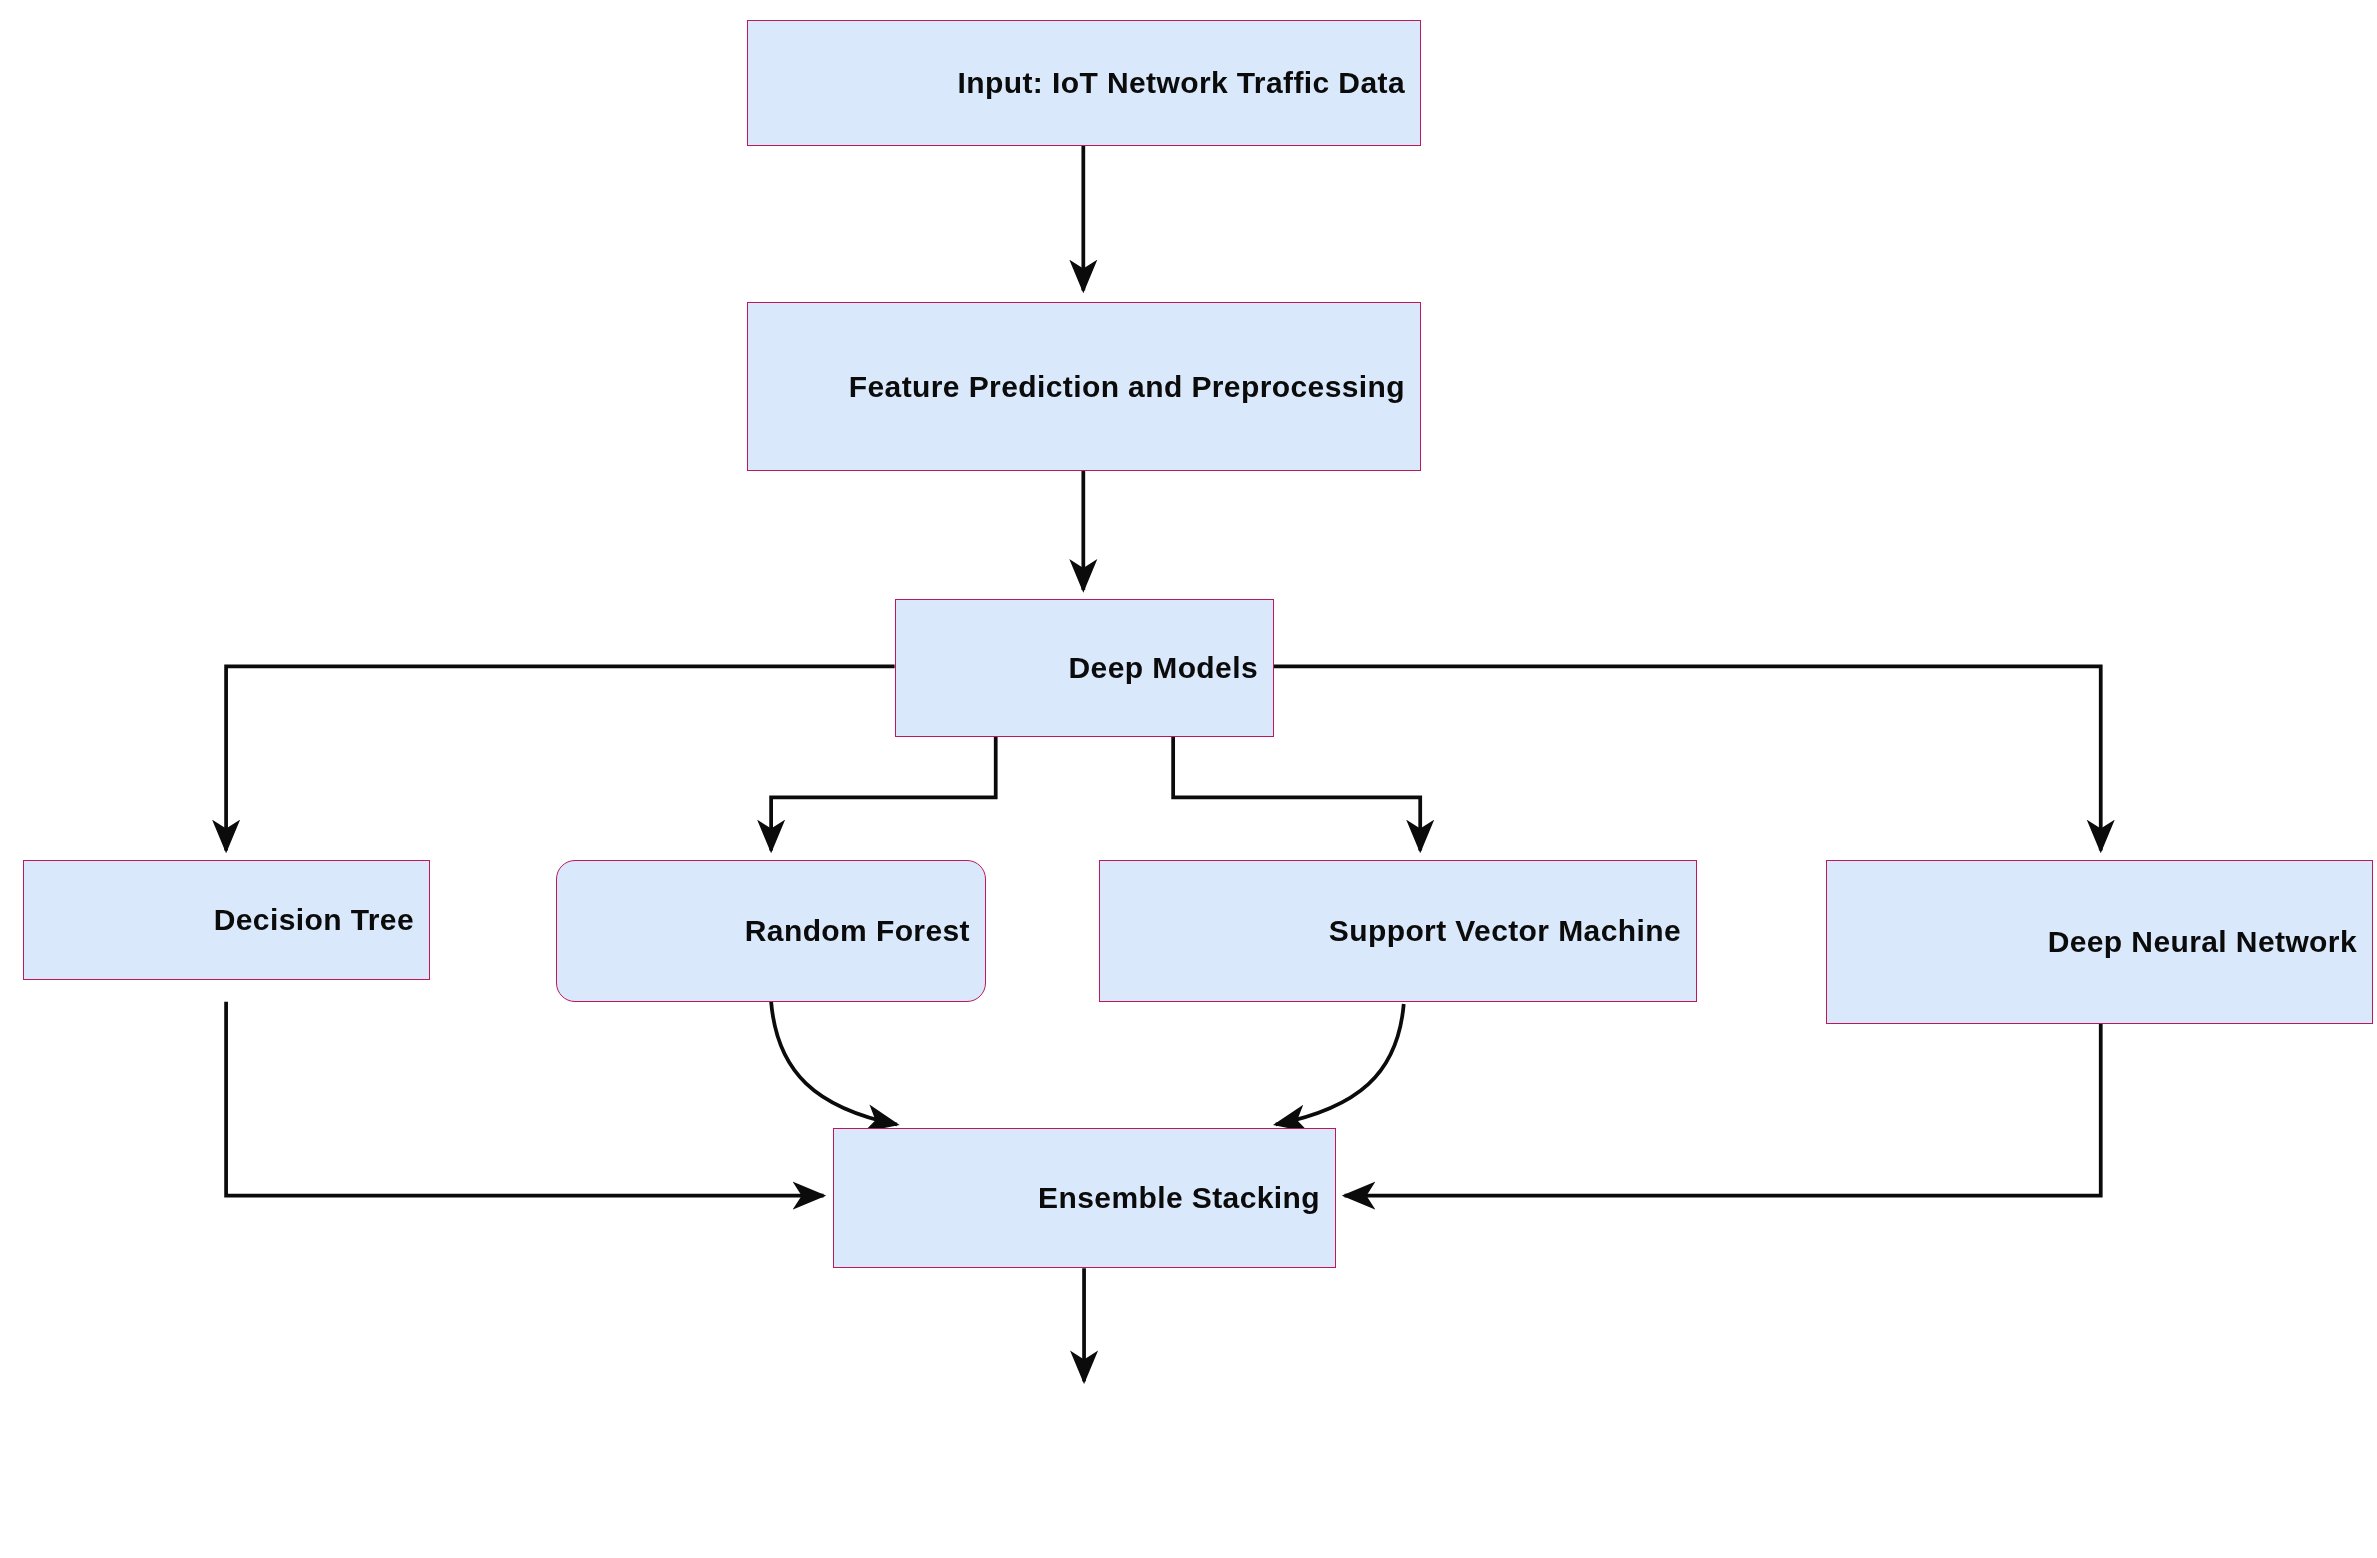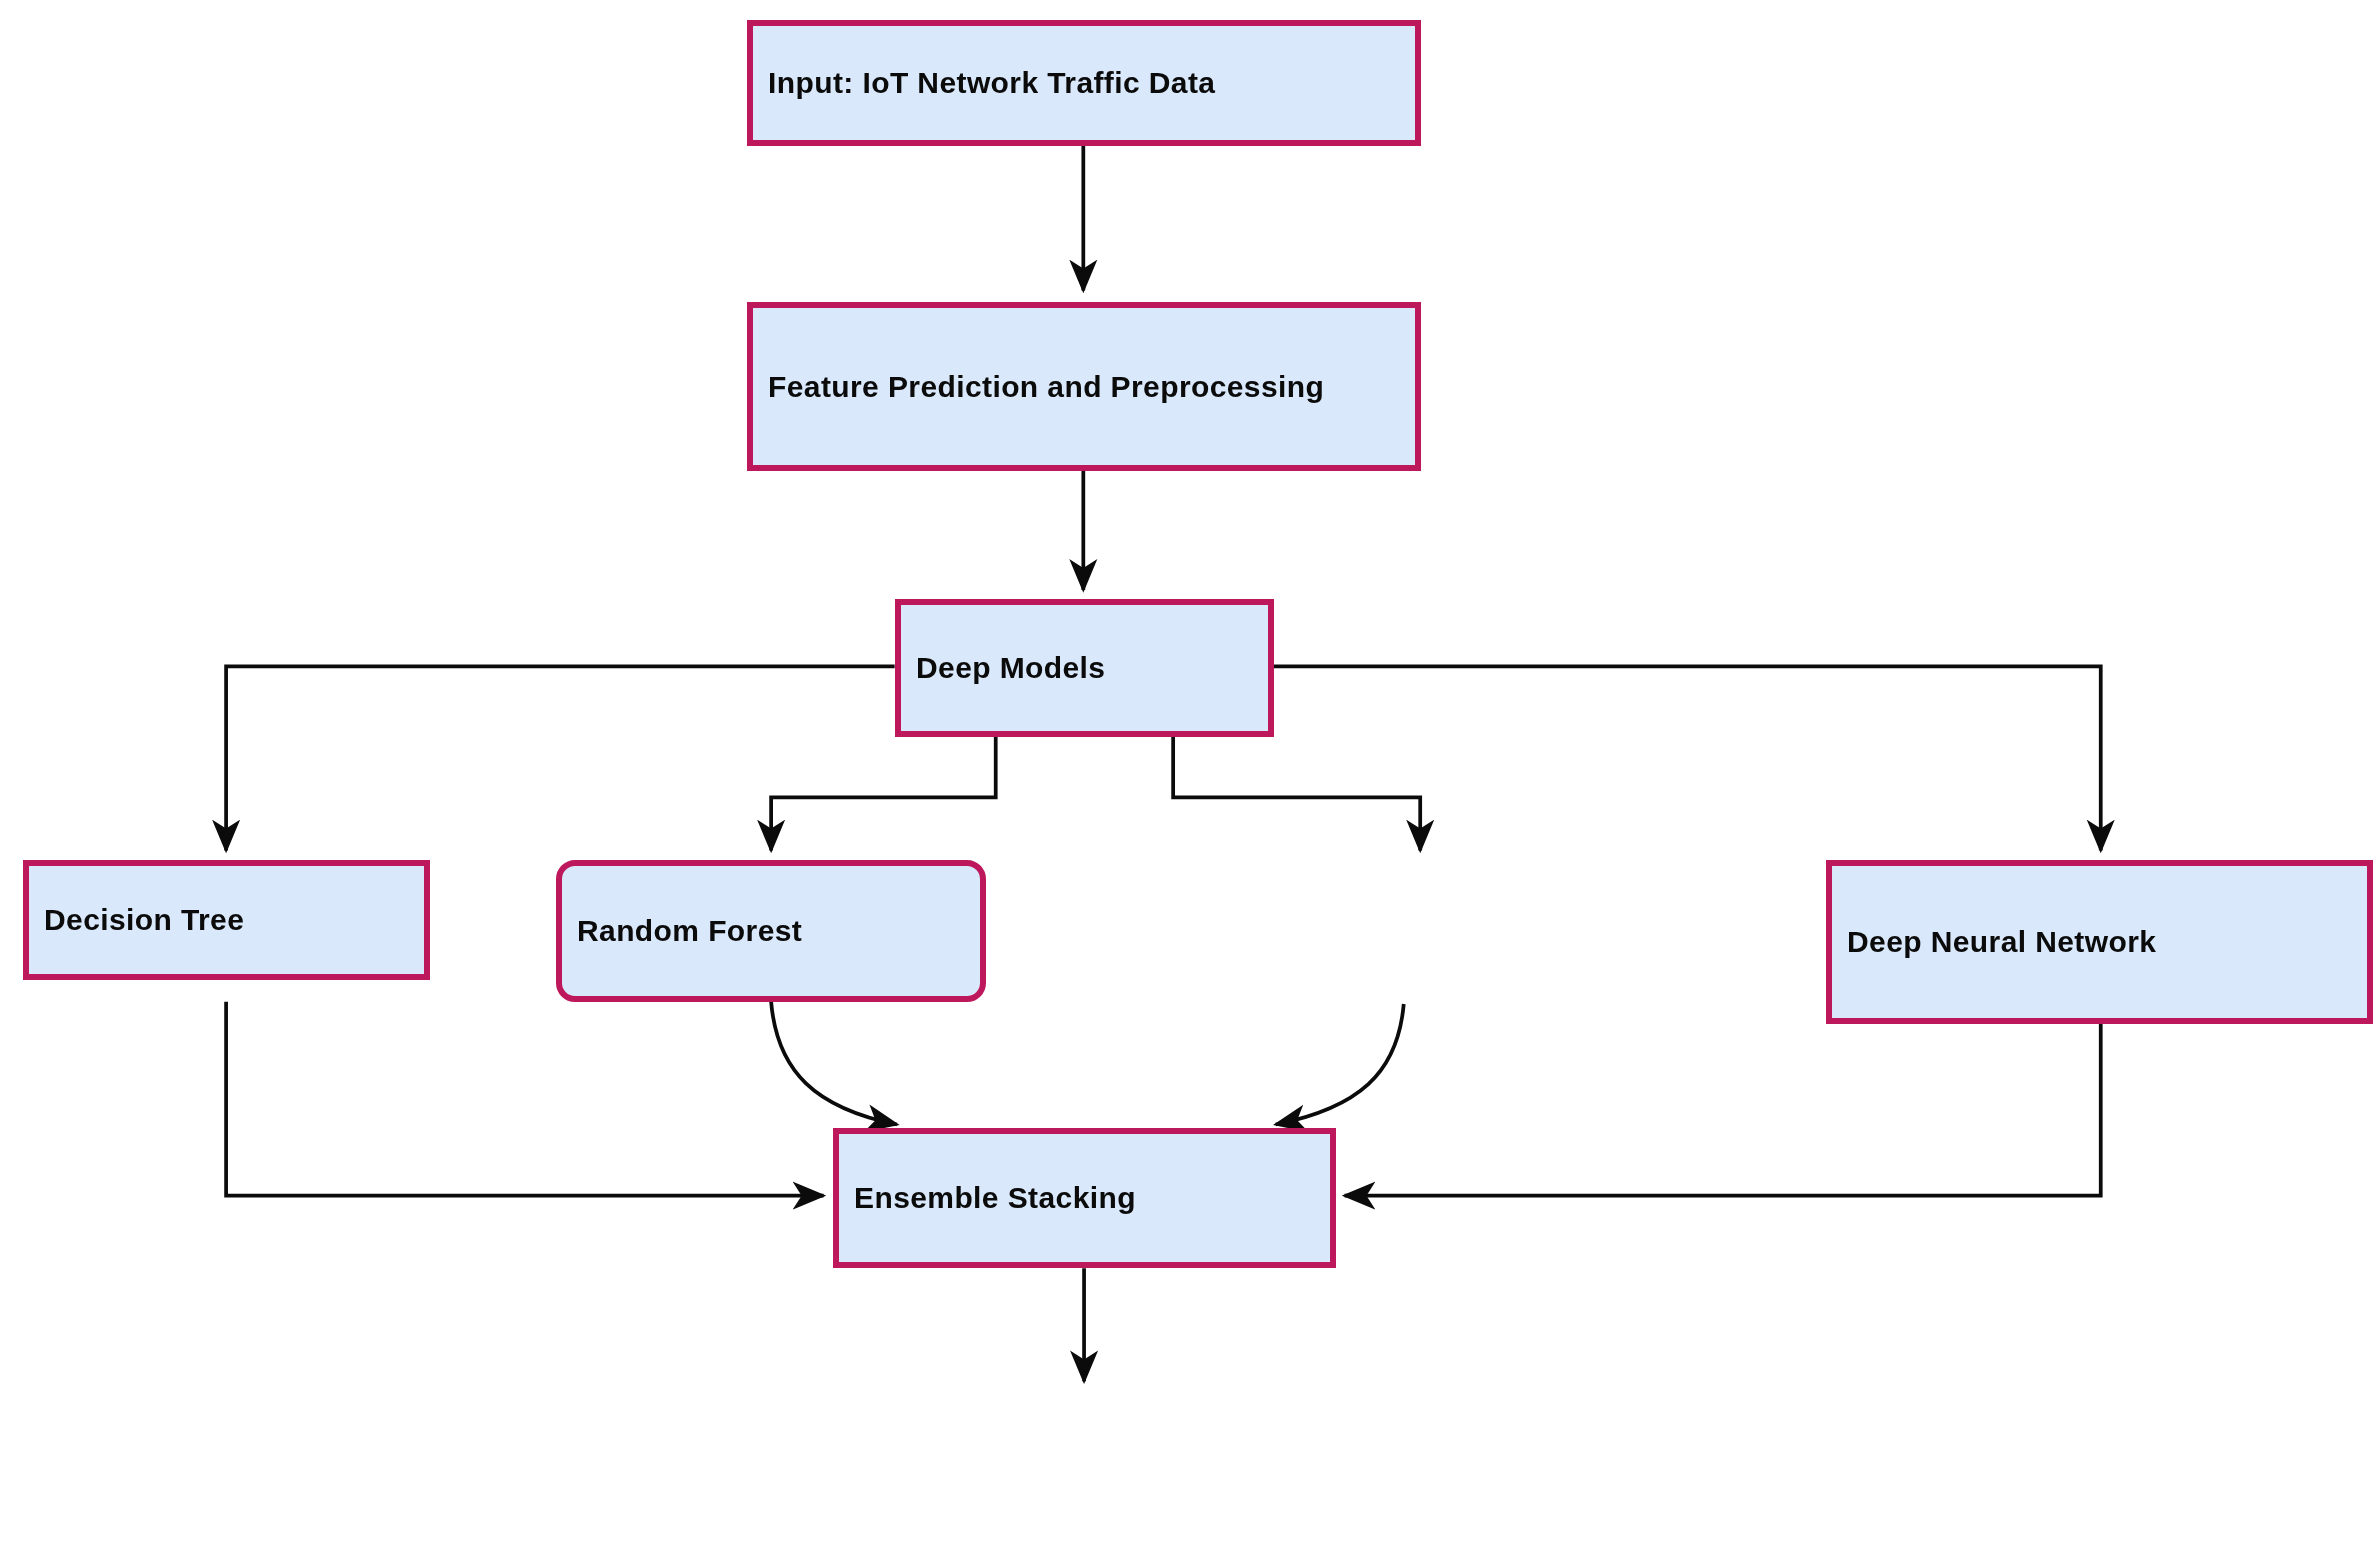--- a/index.html
+++ b/index.html
@@ -22,25 +22,25 @@
     height: 1558px;
   }
   .edge {
     fill: none;
     stroke: #0b0b0b;
     stroke-width: 5;
   }
   .node {
     position: absolute;
     background: #d9e8fa;
-    border: 6px solid #be185d;
+    border: 1px solid #be185d;
     box-sizing: border-box;
     display: flex;
     align-items: center;
-    justify-content: flex-start;
+    justify-content: flex-end;
     text-align: center;
   }
   .node-label {
     font-size: 30px;
     font-weight: 700;
     color: #0b0b0b;
     letter-spacing: 0.4px;
     padding: 0 15px;
   }
   
@@ -95,20 +95,23 @@
   </div>
 
   <div class="node n-dt">
     <span class="node-label">Decision Tree</span>
   </div>
 
   <div class="node n-rf">
     <span class="node-label">Random Forest</span>
   </div>
 
+  <div class="node n-svm">
+    <span class="node-label">Support Vector Machine</span>
+  </div>
 
   <div class="node n-dnn">
     <span class="node-label">Deep Neural Network</span>
   </div>
 
   <div class="node n-ensemble">
     <span class="node-label">Ensemble Stacking</span>
   </div>
 
 

